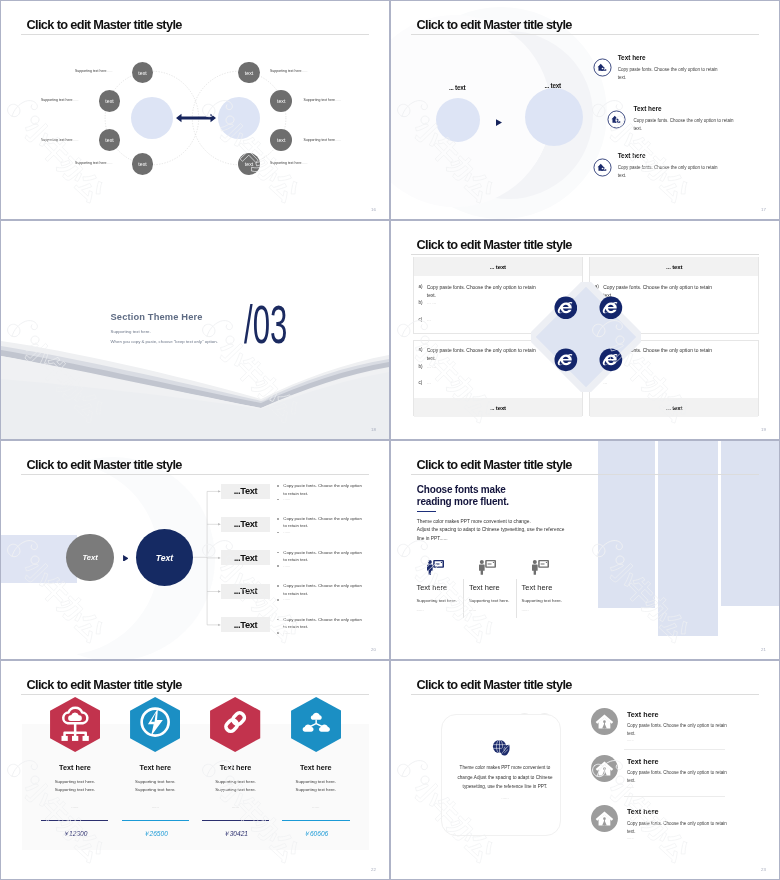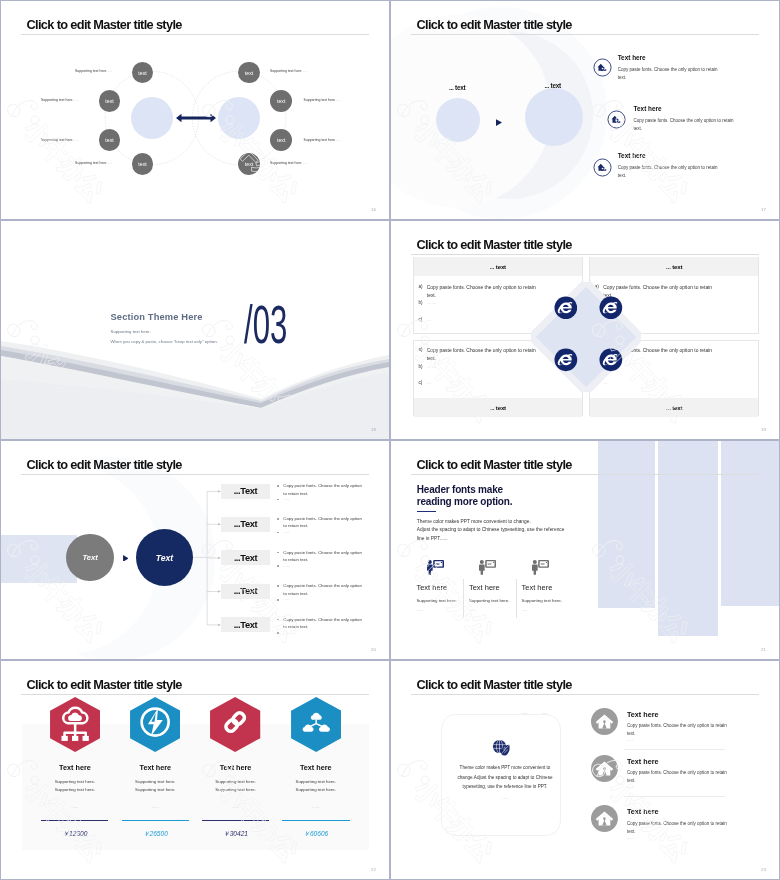--- a/index.html
+++ b/index.html
@@ -305,22 +305,22 @@
   <div class="pgno">20</div>
 </div>
 
 <div class="slide s21">
  <div class="slide-inner">
   <div class="col21" style="left:206.7px;top:0;width:57.7px;height:166.7px;z-index:0;"></div>
   <div class="col21" style="left:267.4px;top:0;width:59.8px;height:194.9px;z-index:0;"></div>
   <div class="col21" style="left:329.7px;top:0;width:58.3px;height:165.4px;z-index:0;"></div>
   <div class="stitle">Click to edit Master title style</div>
   <div class="srule"></div>
-  <div class="lead" style="left:25.8px;top:42.8px;z-index:2;">Header fonts make</div>
-  <div class="lead" style="left:25.8px;top:54.8px;z-index:2;">reading more option.</div>
+  <div class="lead" style="left:25.8px;top:42.8px;z-index:2;">Choose fonts make</div>
+  <div class="lead" style="left:25.8px;top:54.8px;z-index:2;">reading more fluent.</div>
   <div class="bar21" style="left:25.8px;top:69.5px;width:19.6px;z-index:2;"></div>
   <div class="body21" style="left:25.8px;top:77.3px;z-index:2;">Theme color makes PPT more convenient to change.</div>
   <div class="body21" style="left:25.8px;top:85.4px;z-index:2;">Adjust the spacing to adapt to Chinese typesetting, use the reference</div>
   <div class="body21" style="left:25.8px;top:93.9px;z-index:2;">line in PPT......</div>
   <div class="vdiv" style="left:72px;top:137.9px;height:39px;z-index:2;"></div>
   <div class="vdiv" style="left:124.6px;top:137.9px;height:39px;z-index:2;"></div>
   <svg width="17" height="15" viewBox="0 0 68 60" style="position:absolute;left:35.6px;top:119.3px;z-index:2;">
    <g fill="#1b2a6b">
     <circle cx="11.3" cy="8.2" r="8.1"></circle>
     <path d="M2.4 18.2 h17.8 a2.4 2.4 0 0 1 2.4 2.4 v20 a2.4 2.4 0 0 1 -2.4 2.4 h-4.1 v13.6 a2.4 2.4 0 0 1 -2.4 2.4 h-4.8 a2.4 2.4 0 0 1 -2.4 -2.4 v-13.6 h-4.1 a2.4 2.4 0 0 1 -2.4 -2.4 v-20 a2.4 2.4 0 0 1 2.4 -2.4 z"></path>

